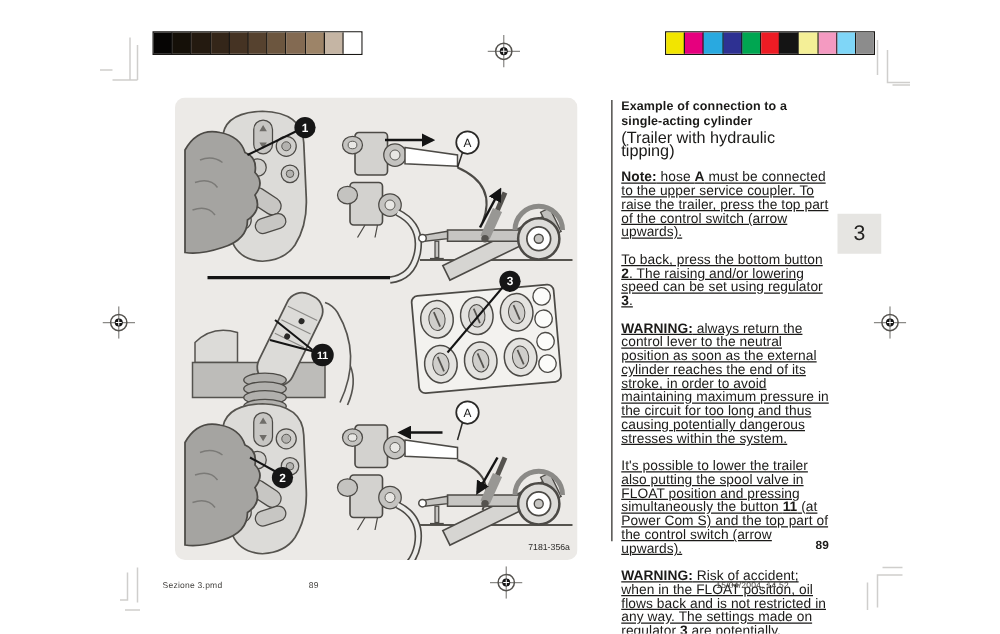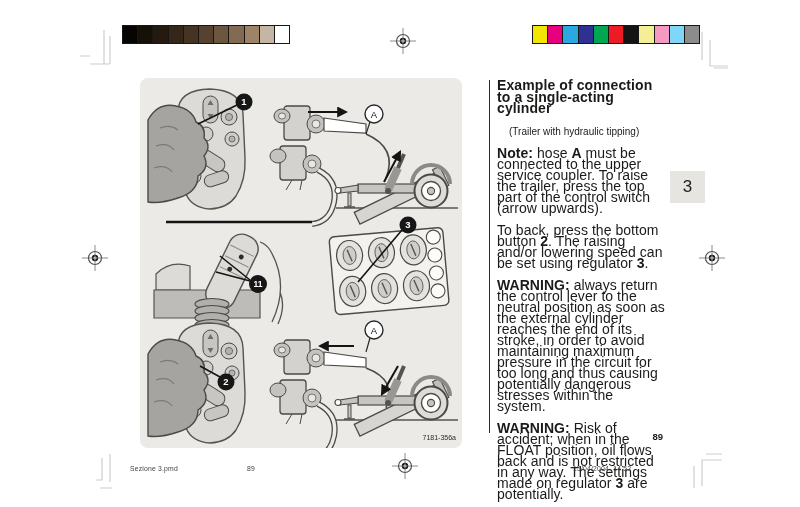--- a/index.html
+++ b/index.html
@@ -13,23 +13,23 @@
   .calbar .swatch:last-child{border-right:none;}
 
   
   .cropmark path{stroke:#cfcecc;stroke-width:1.2;fill:none;}
 
   
   .figure-box{left:140px;top:78px;width:322px;height:370px;}
 
   
   .text-col{left:497px;top:80px;width:168px;}
-  .text-col h2{font-size:14px;line-height:11.5px;margin:0 0 11px 0;font-weight:bold;letter-spacing:.1px;}
-  .text-col .sub{font-size:10px;line-height:11px;margin:0 0 11px 12px;}
-  .body-p{font-size:14px;line-height:11px;margin:0 0 11px 0;letter-spacing:.05px;}
+  .text-col h2{font-size:10px;line-height:11.5px;margin:0 0 1px 0;font-weight:bold;letter-spacing:.1px;}
+  .text-col .sub{font-size:13px;line-height:11px;margin:0 0 11px 0;}
+  .body-p{font-size:11px;line-height:11px;margin:0 0 11px 0;letter-spacing:.05px;text-decoration:underline;}
   .body-p strong{font-weight:bold;}
 
   .page-number{left:497px;top:431px;width:166px;text-align:right;font-size:9.5px;font-weight:bold;}
 
   .section-tab{left:670px;top:171px;width:35px;height:32px;background:#e6e5e2;
                display:flex;align-items:center;justify-content:center;font-size:17px;color:#232220;}
 
   .vrule{left:489px;top:80px;width:1.3px;height:353px;background:#2e2c29;}
 
   .footer-item{top:465px;font-size:6.8px;color:#44423f;letter-spacing:.2px;}
@@ -286,20 +286,21 @@
 
   <div class="abs vrule"></div>
 
   <div class="abs text-col">
     <h2>Example of connection to a single-acting cylinder</h2>
     <p class="sub">(Trailer with hydraulic tipping)</p>
     <div>
         <p class="body-p"><strong>Note:</strong><span> hose </span><strong>A</strong><span> must be connected to the upper service coupler. To raise the trailer, press the top part of the control switch (arrow upwards).</span></p>
         <p class="body-p"><span>To back, press the bottom button </span><strong>2</strong><span>. The raising and/or lowering speed can be set using regulator </span><strong>3</strong><span>.</span></p>
         <p class="body-p"><strong>WARNING:</strong><span> always return the control lever to the neutral position as soon as the external cylinder reaches the end of its stroke, in order to avoid maintaining maximum pressure in the circuit for too long and thus causing potentially dangerous stresses within the system.</span></p>
+        <p class="body-p"><span>It's possible to lower the trailer also putting the spool valve in FLOAT position and pressing simultaneously the button </span><strong>11</strong><span> (at Power Com S) and the top part of the control switch (arrow upwards).</span></p>
         <p class="body-p"><strong>WARNING:</strong><span> Risk of accident; when in the FLOAT position, oil flows back and is not restricted in any way. The settings made on regulator </span><strong>3</strong><span> are potentially.</span></p>
       </div>
   </div>
 
   <div class="abs page-number">89</div>
 
   <div class="abs section-tab">3</div>
 
   <div class="abs footer-item" style="left:130px;">Sezione 3.pmd</div>
   <div class="abs footer-item" style="left:247px;">89</div>

